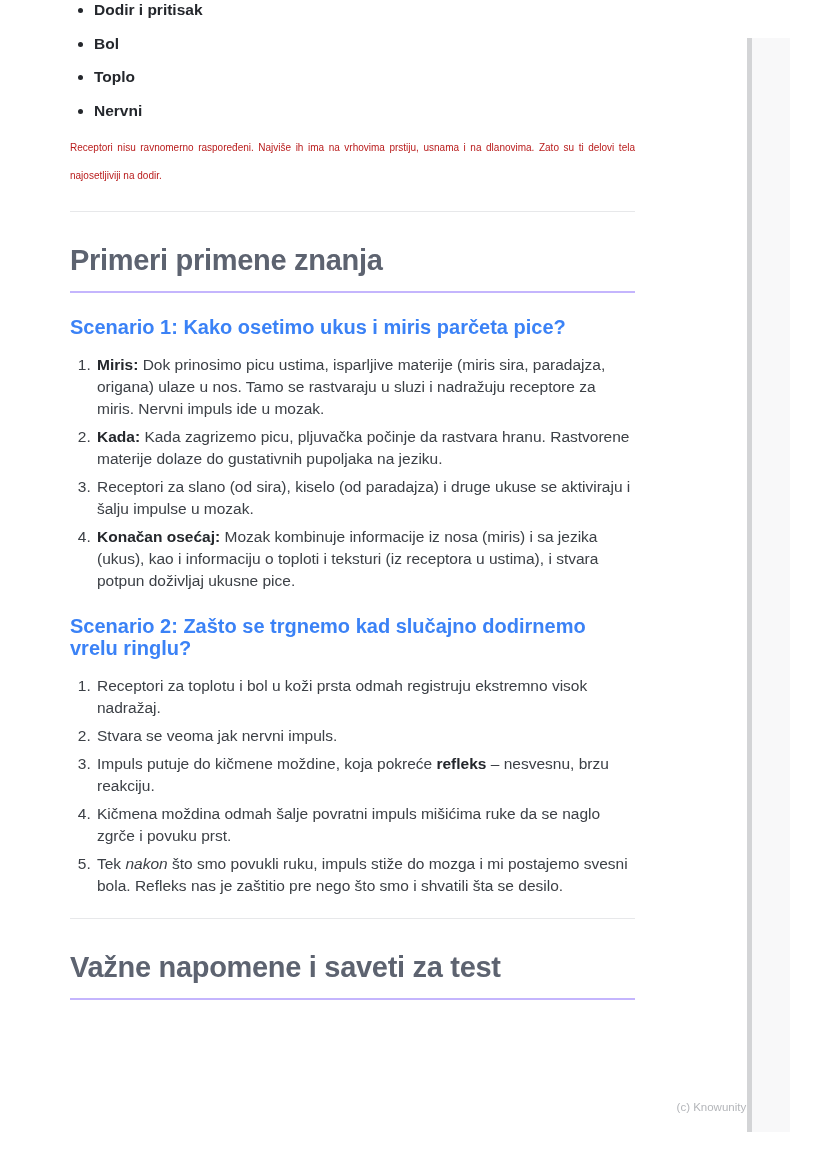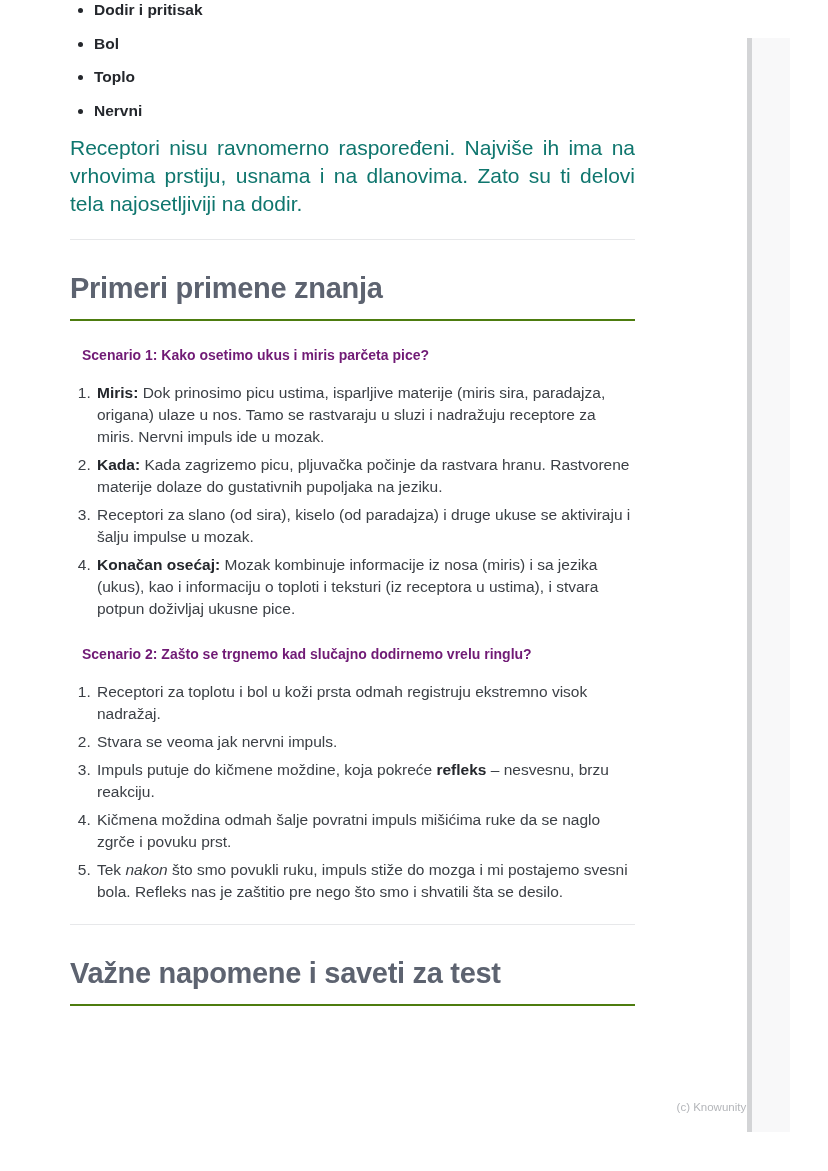--- a/index.html
+++ b/index.html
@@ -22,47 +22,47 @@
     padding-left: 24px;
   }
   ul.bullets li {
     font-weight: 700;
     font-size: 15.5px;
     line-height: 20px;
     color: #24272c;
     margin-bottom: 13.5px;
   }
   p.intro {
-    font-size: 21px;
+    font-size: 10px;
     line-height: 28px;
-    color: #0f766e;
+    color: #b91c1c;
     text-align: justify;
     margin: 0;
   }
   hr.sep {
     border: none;
     border-top: 1px solid #e7e8ea;
     margin: 21px 0 0 0;
   }
   h1.section-title {
     font-size: 29px;
     line-height: 38px;
     font-weight: 700;
     color: #5d6370;
     letter-spacing: -0.3px;
     margin: 29px 0 0 0;
     padding-bottom: 12px;
-    border-bottom: 2px solid #4d7c0f;
+    border-bottom: 2px solid #c4b5fd;
   }
   h3.scenario {
-    font-size: 14px;
+    font-size: 20px;
     line-height: 22px;
     font-weight: 700;
-    color: #701a75;
-    margin: 23px 0 0 12px;
+    color: #3b82f6;
+    margin: 23px 0 0 0;
   }
   ol.steps {
     margin: 16px 0 0 0;
     padding-left: 25px;
     font-size: 15.5px;
     line-height: 22px;
     color: #3c4046;
   }
   ol.steps li {
     margin-bottom: 6px;

